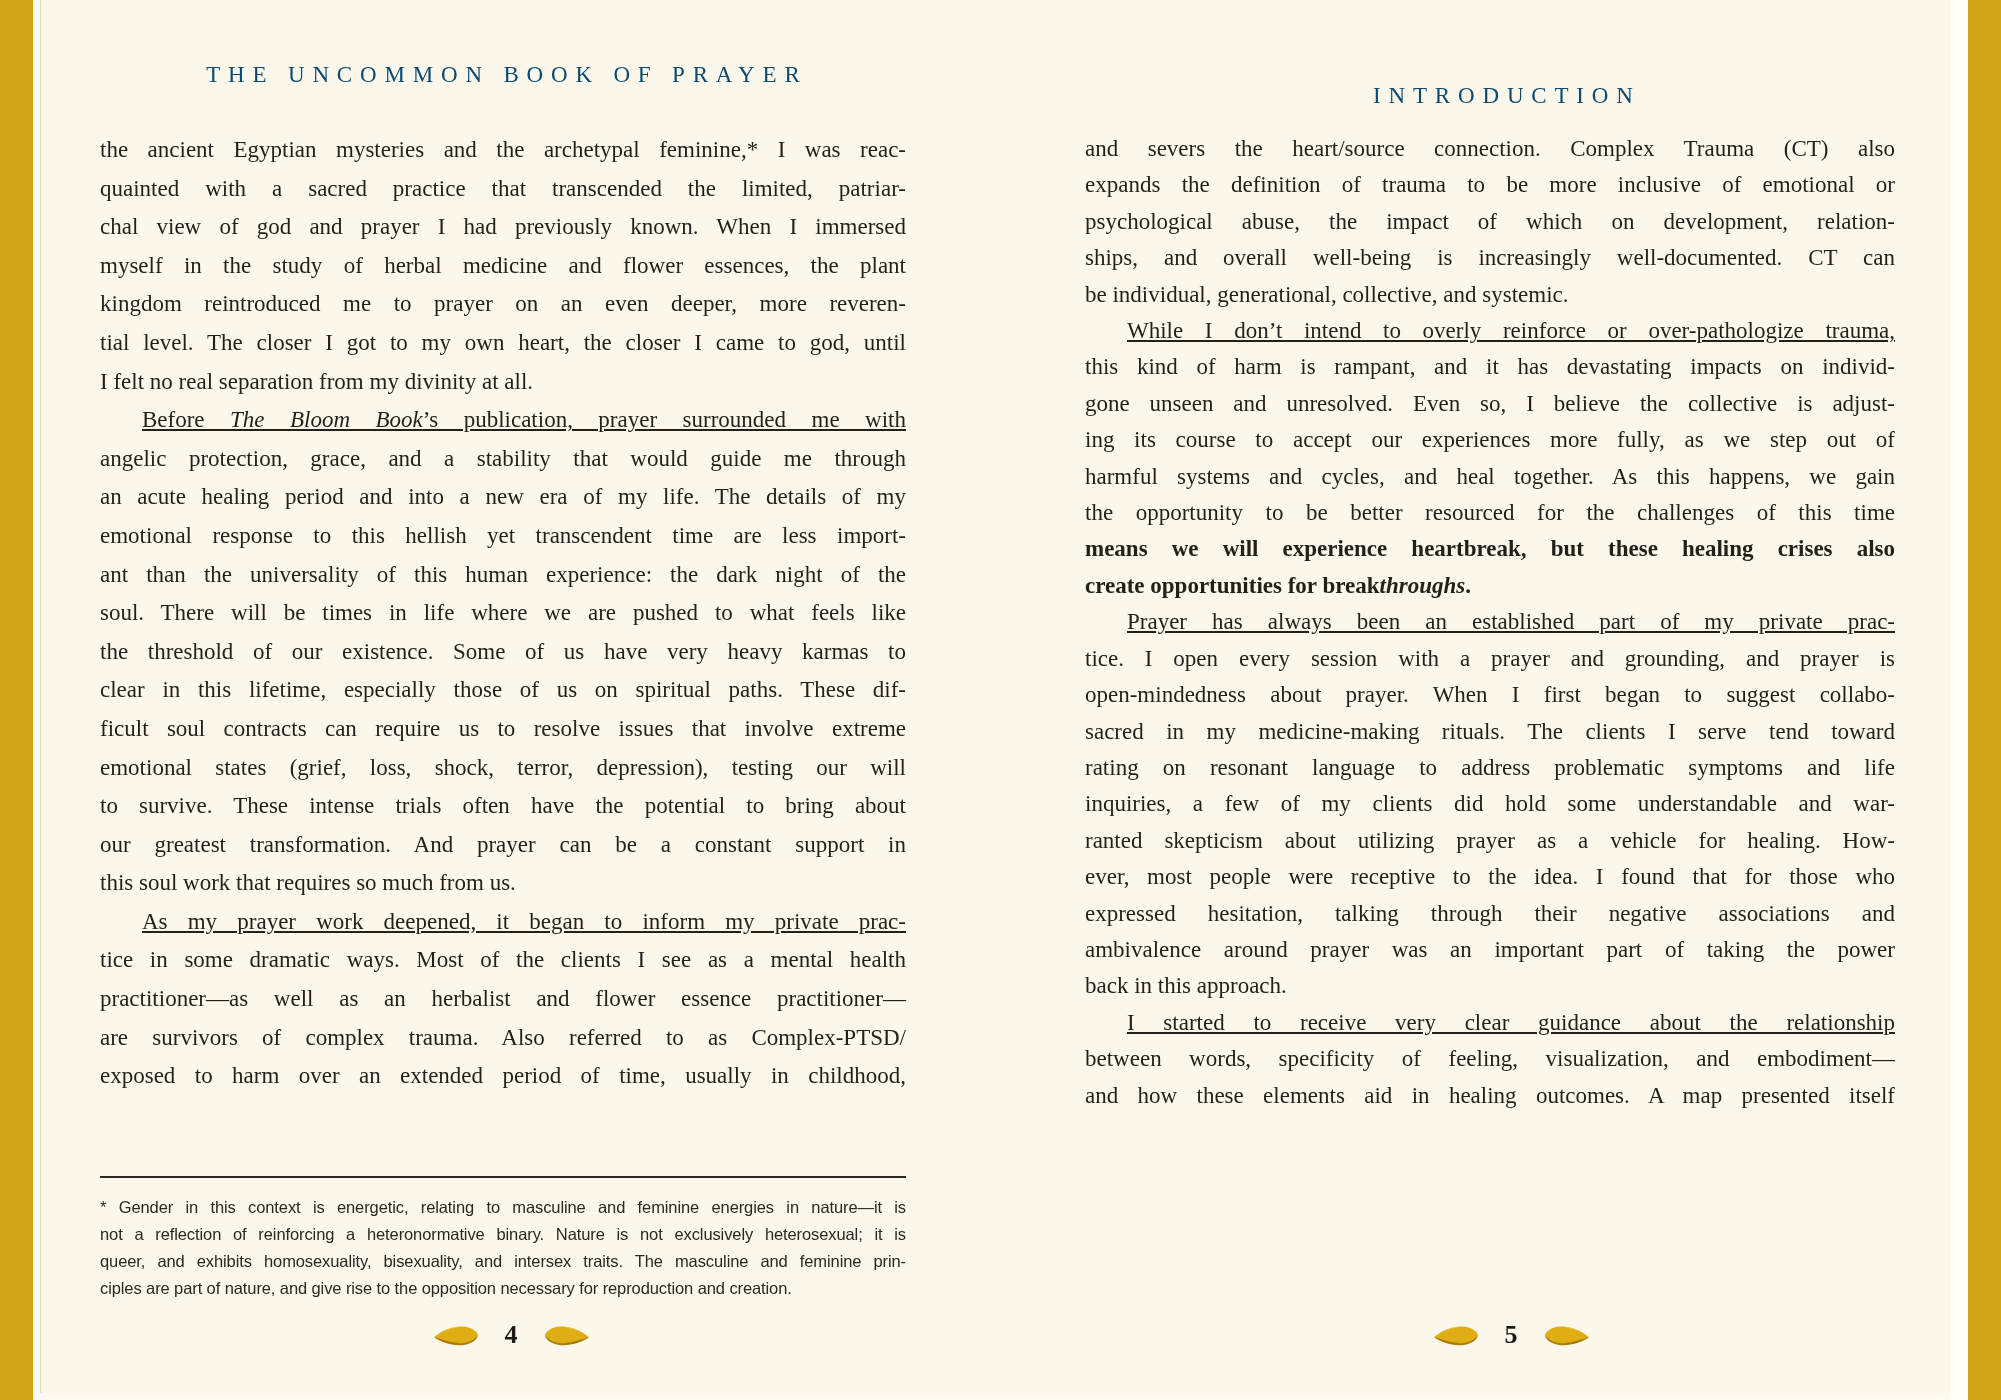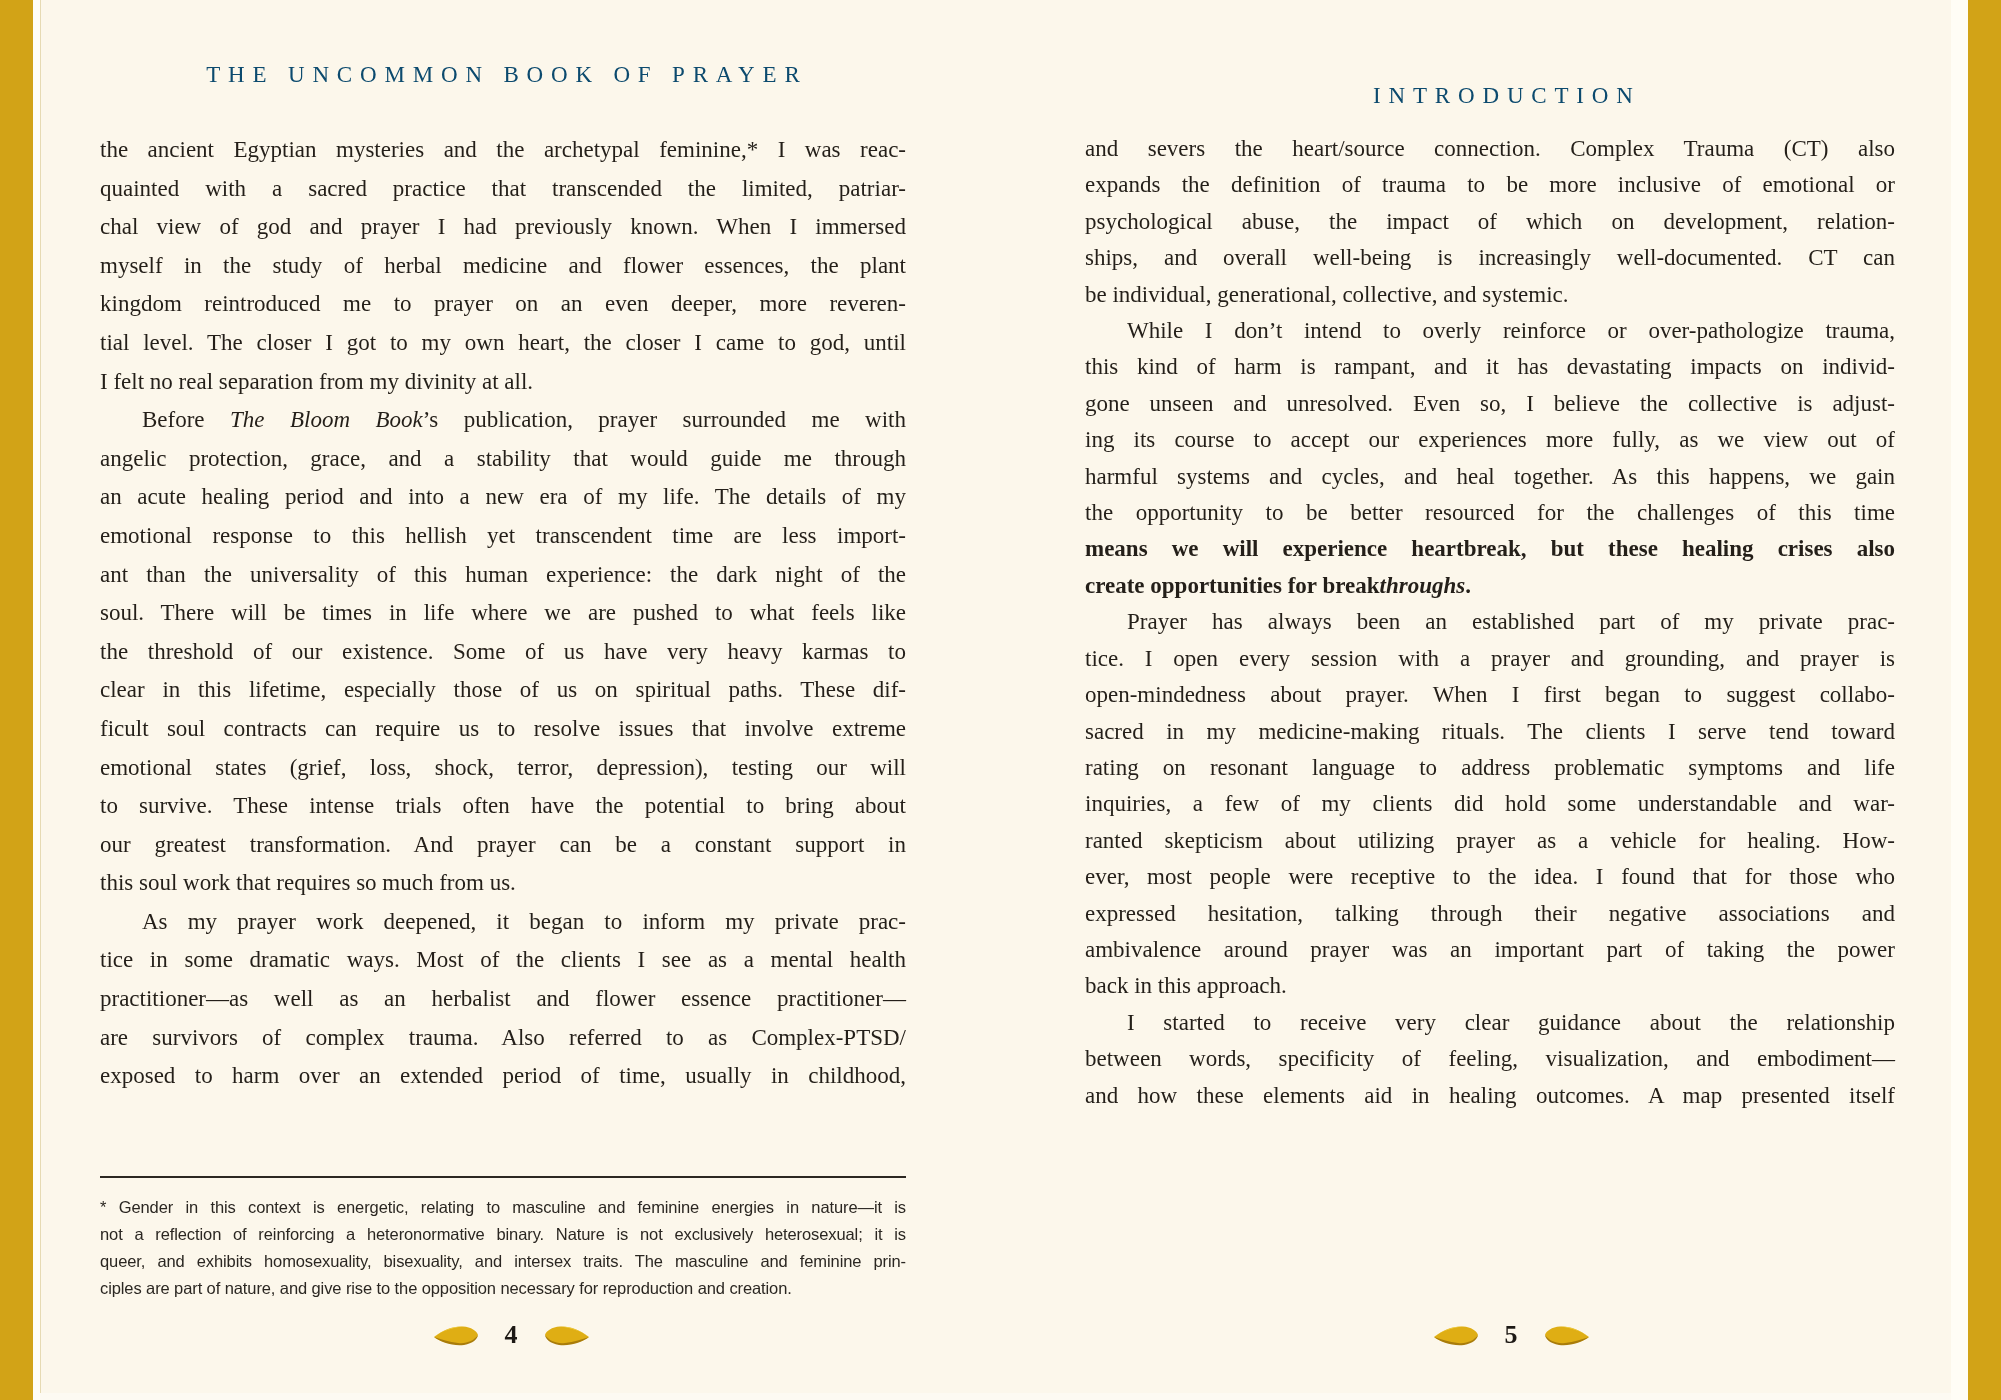--- a/index.html
+++ b/index.html
@@ -32,21 +32,21 @@
 
   .body-col{position:absolute;color:#241f19;font-size:23px;}
   .col-left{left:59px;top:131px;width:806px;line-height:38.6px;}
   .col-right{left:44px;top:131px;width:810px;line-height:36.4px;}
 
   .line{
     text-align:justify;text-align-last:justify;
     white-space:nowrap;
   }
   .line.lastline{text-align-last:left;}
-  .line.indented{text-indent:42px;}
+  .line.indented{text-indent:42px;text-decoration:underline;}
   .it{font-style:italic;}
   .bd{font-weight:700;}
 
   
   .footnote-rule{
     position:absolute;left:59px;top:1176px;width:806px;height:0;
     border-top:2px solid #2c2721;
   }
   .footnote{
     position:absolute;left:59px;top:1194px;width:806px;
@@ -138,21 +138,21 @@
         <div class="line"><span>and severs the heart/source connection. Complex Trauma (CT) also</span></div>
         <div class="line"><span>expands the definition of trauma to be more inclusive of emotional or</span></div>
         <div class="line"><span>psychological abuse, the impact of which on development, relation-</span></div>
         <div class="line"><span>ships, and overall well-being is increasingly well-documented. CT can</span></div>
         <div class="line lastline"><span>be individual, generational, collective, and systemic.</span></div>
       </div>
       <div class="para">
         <div class="line indented"><span>While I don’t intend to overly reinforce or over-pathologize trauma,</span></div>
         <div class="line"><span>this kind of harm is rampant, and it has devastating impacts on individ-</span></div>
         <div class="line"><span>gone unseen and unresolved. Even so, I believe the collective is adjust-</span></div>
-        <div class="line"><span>ing its course to accept our experiences more fully, as we view out of</span></div>
+        <div class="line"><span>ing its course to accept our experiences more fully, as we step out of</span></div>
         <div class="line"><span>harmful systems and cycles, and heal together. As this happens, we gain</span></div>
         <div class="line"><span>the opportunity to be better resourced for the challenges of this time</span></div>
         <div class="line"><span class="bd">means we will experience heartbreak, but these healing crises also</span></div>
         <div class="line lastline"><span class="bd">create opportunities for break</span><span class="it bd">throughs</span><span class="bd">.</span></div>
       </div>
       <div class="para">
         <div class="line indented"><span>Prayer has always been an established part of my private prac-</span></div>
         <div class="line"><span>tice. I open every session with a prayer and grounding, and prayer is</span></div>
         <div class="line"><span>open-mindedness about prayer. When I first began to suggest collabo-</span></div>
         <div class="line"><span>sacred in my medicine-making rituals. The clients I serve tend toward</span></div>

